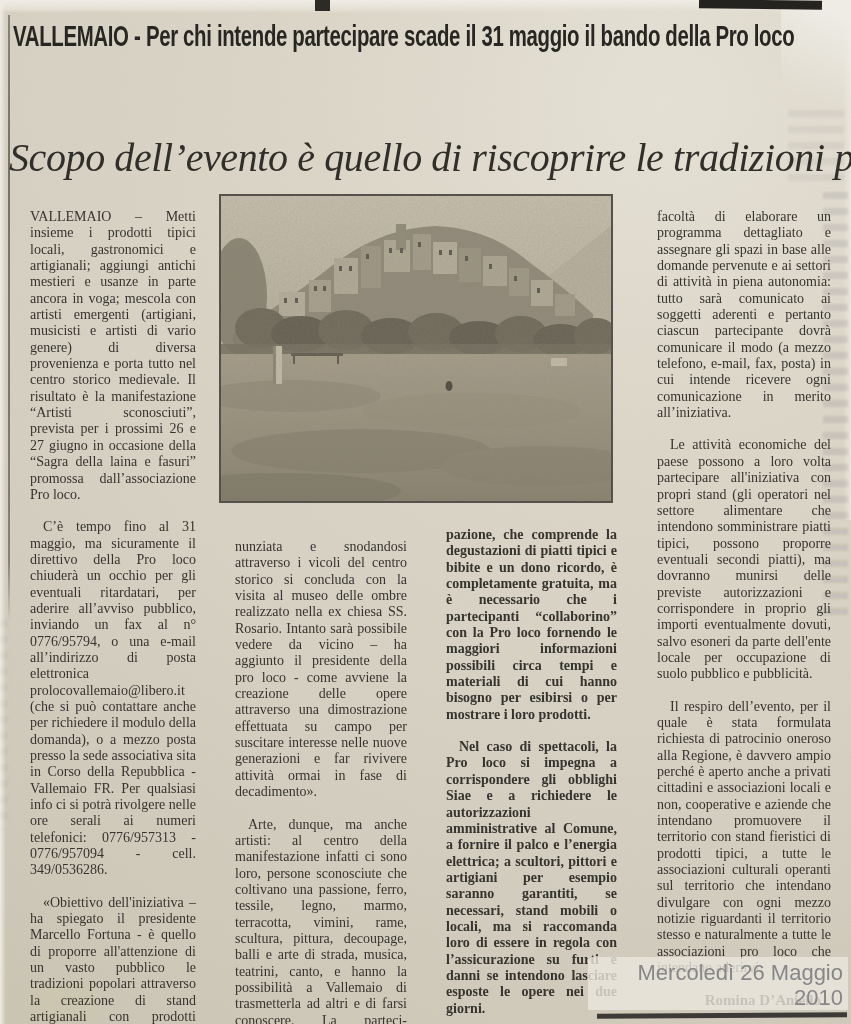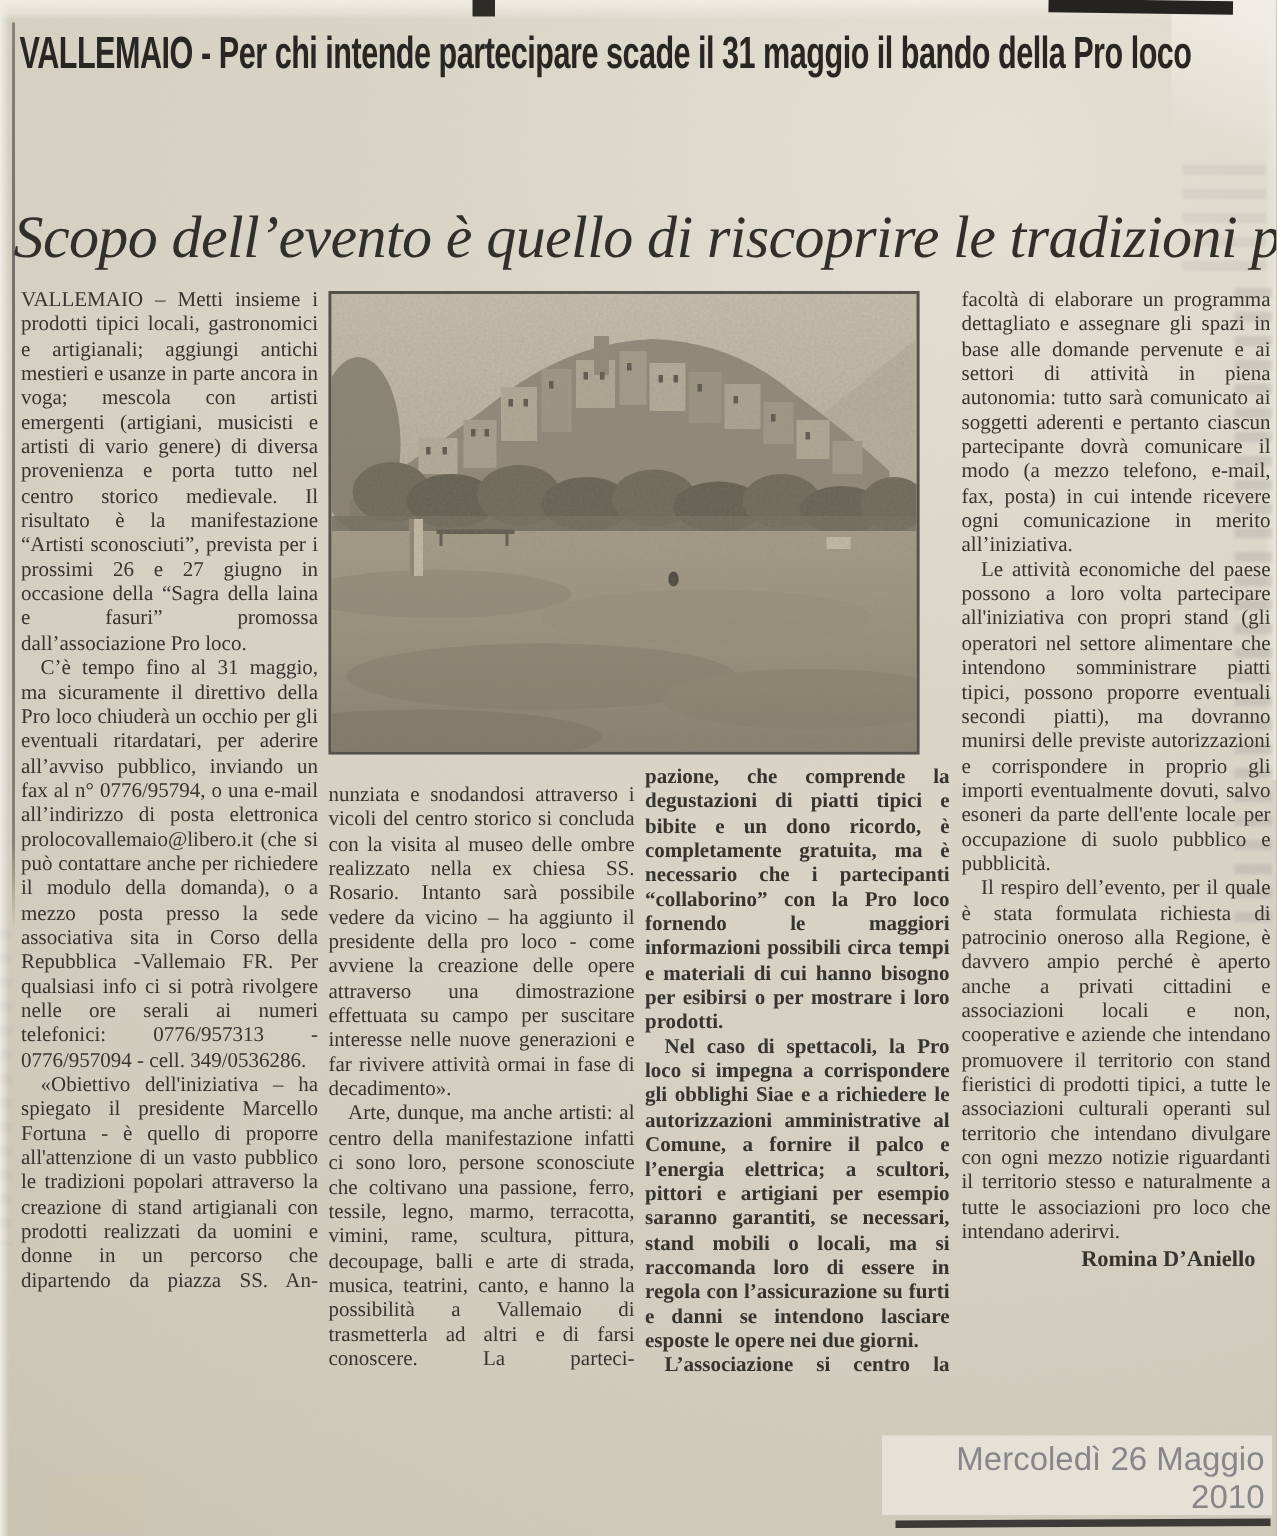--- a/index.html
+++ b/index.html
@@ -33,21 +33,21 @@
   .headline span{display:inline-block;transform:scaleX(.94);white-space:nowrap;
     font-weight:bold;font-size:91px;letter-spacing:-2px;color:#3a3833;text-shadow:0 0 1px rgba(50,48,42,.5);}
   .subtitle{position:absolute;left:9px;top:134px;width:840px;margin:0;white-space:nowrap;
     font-style:italic;font-weight:normal;font-size:40px;color:#302e29;letter-spacing:-.4px;}
   
   .photo{position:absolute;left:219px;top:194px;width:394px;height:309px;margin:0;
     border:2px solid #53514a;background:#bdb8a8;box-shadow:inset 0 0 40px rgba(60,55,45,.3);}
   .photo svg{display:block;width:100%;height:100%;filter:blur(.4px) sepia(.12) contrast(.92);}
   
   .col{position:absolute;font-size:14px;line-height:16.35px;text-align:justify;color:#35332e;}
-  .col p{margin:0;}
+  .col p{margin:16px;}
   .col p + p{text-indent:13px;}
   .col p.cont{text-align-last:justify;}
   .col1{left:14px;top:193px;width:198px;}
   .col2{left:219px;top:523px;width:204px;}
   .col3{left:430px;top:511px;width:203px;font-weight:bold;}
   .col4{left:641px;top:193px;width:206px;}
   .byline{text-align:right !important;text-align-last:right !important;font-weight:bold;font-size:15px;padding-right:10px;margin-top:2px !important;text-indent:0 !important;}
   
   .credit{position:absolute;left:588px;top:957px;width:260px;text-align:right;
     font-family:"Liberation Sans",sans-serif;color:#87878a;background:rgba(236,233,224,.8);padding:3px 5px 0 5px;}

